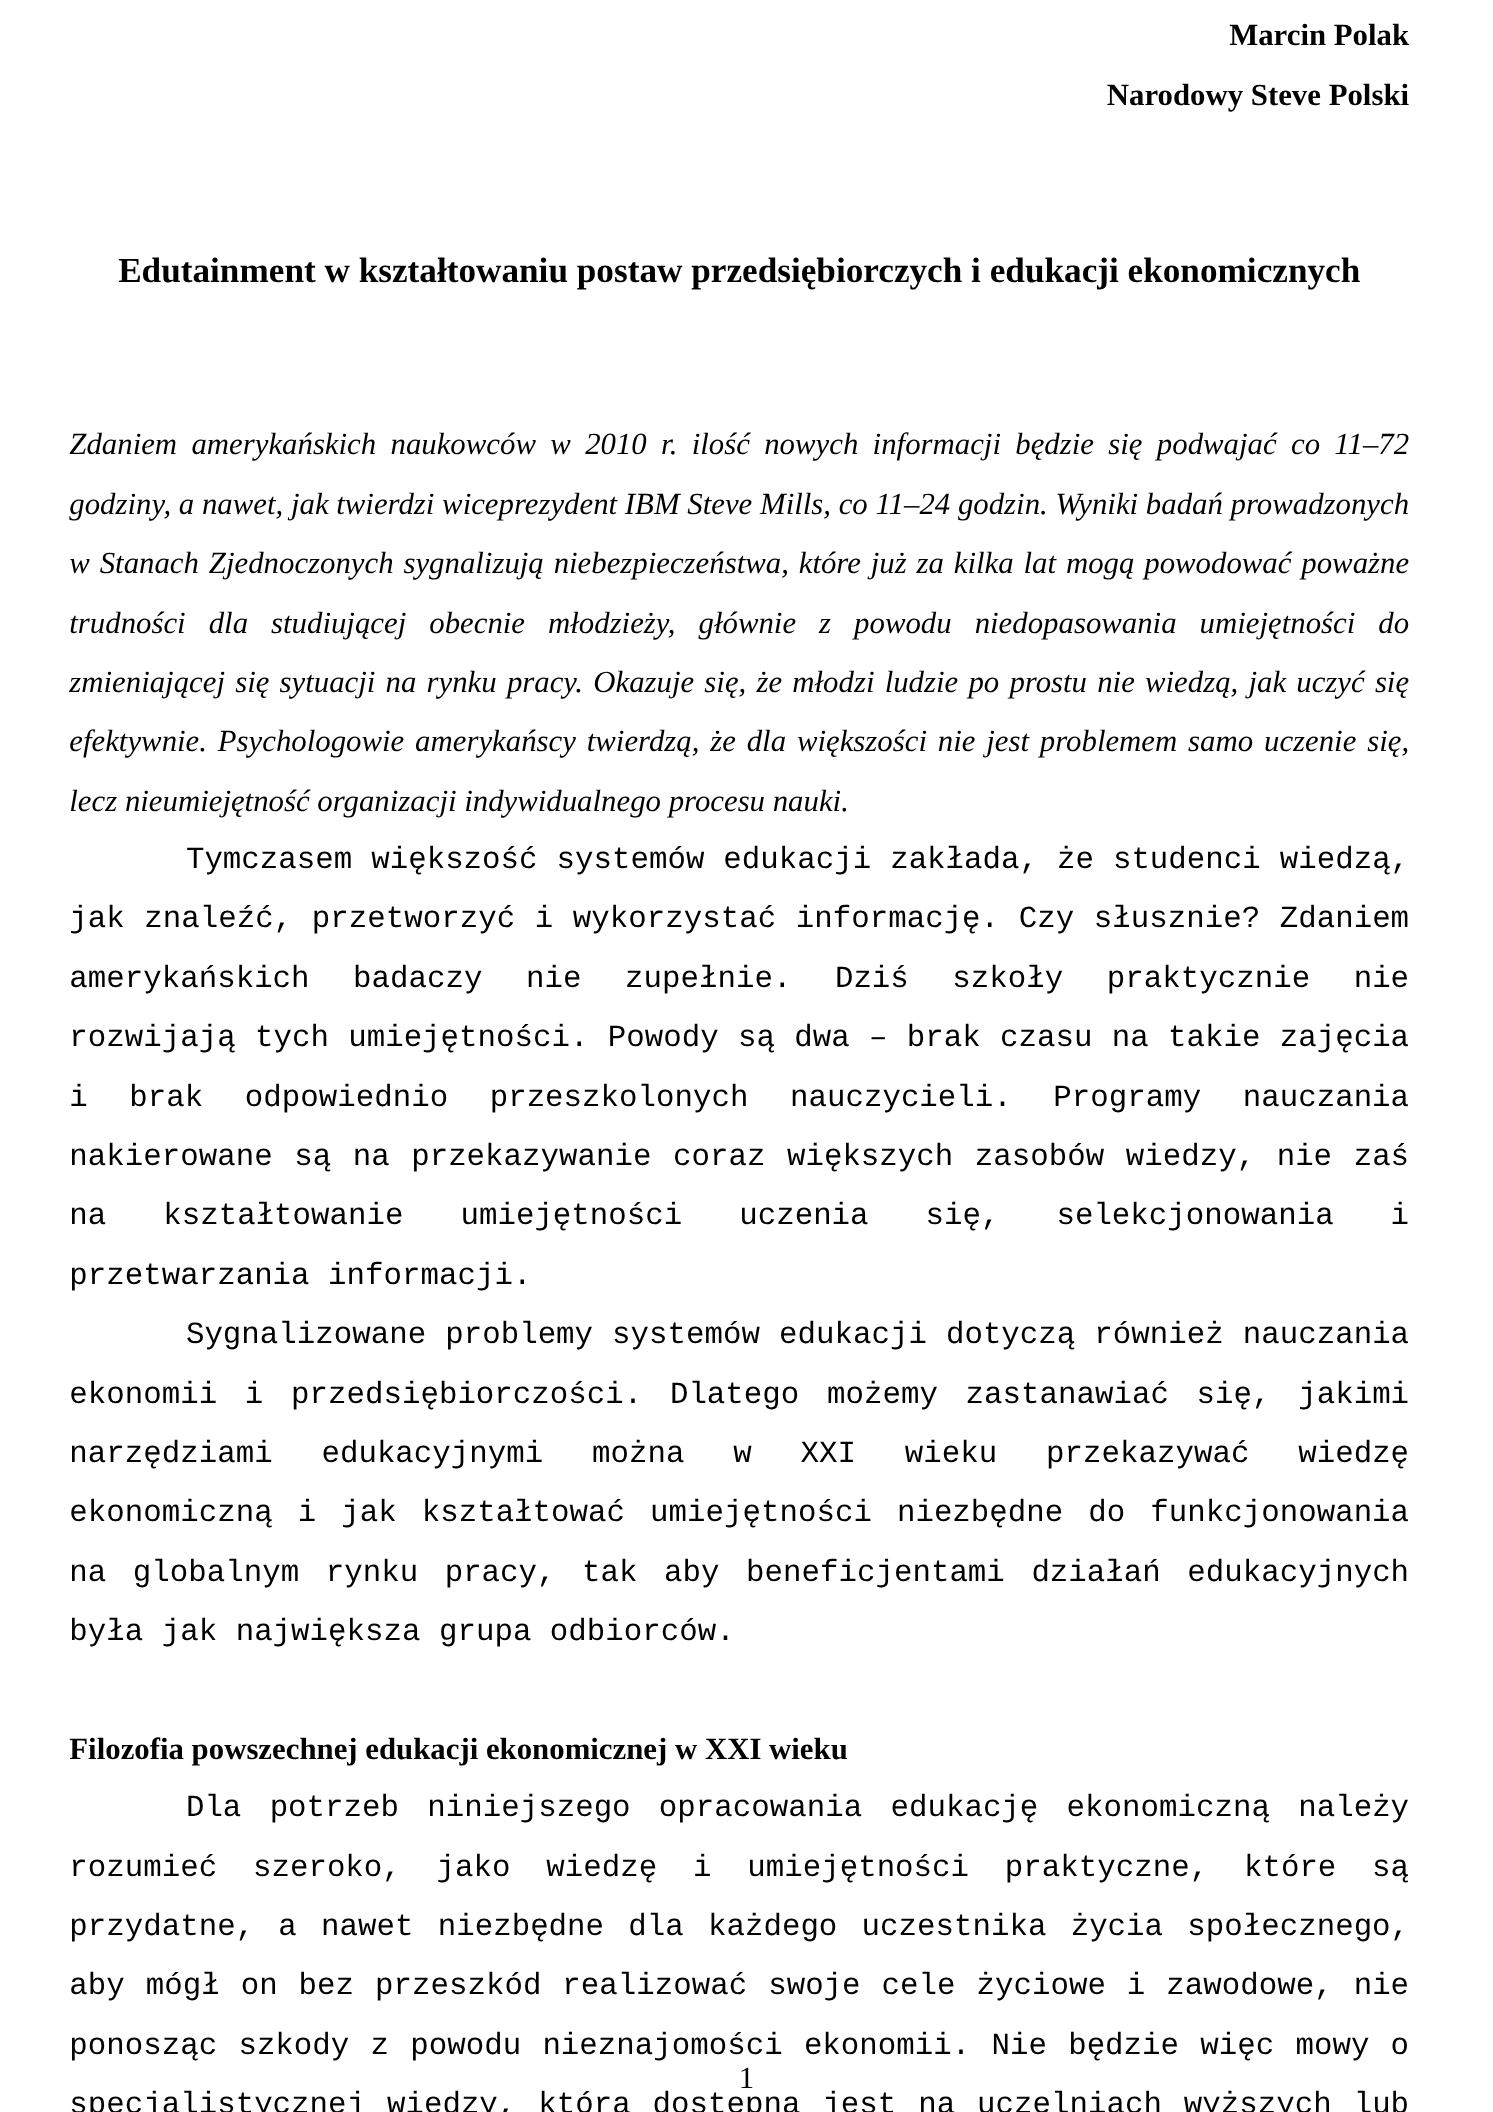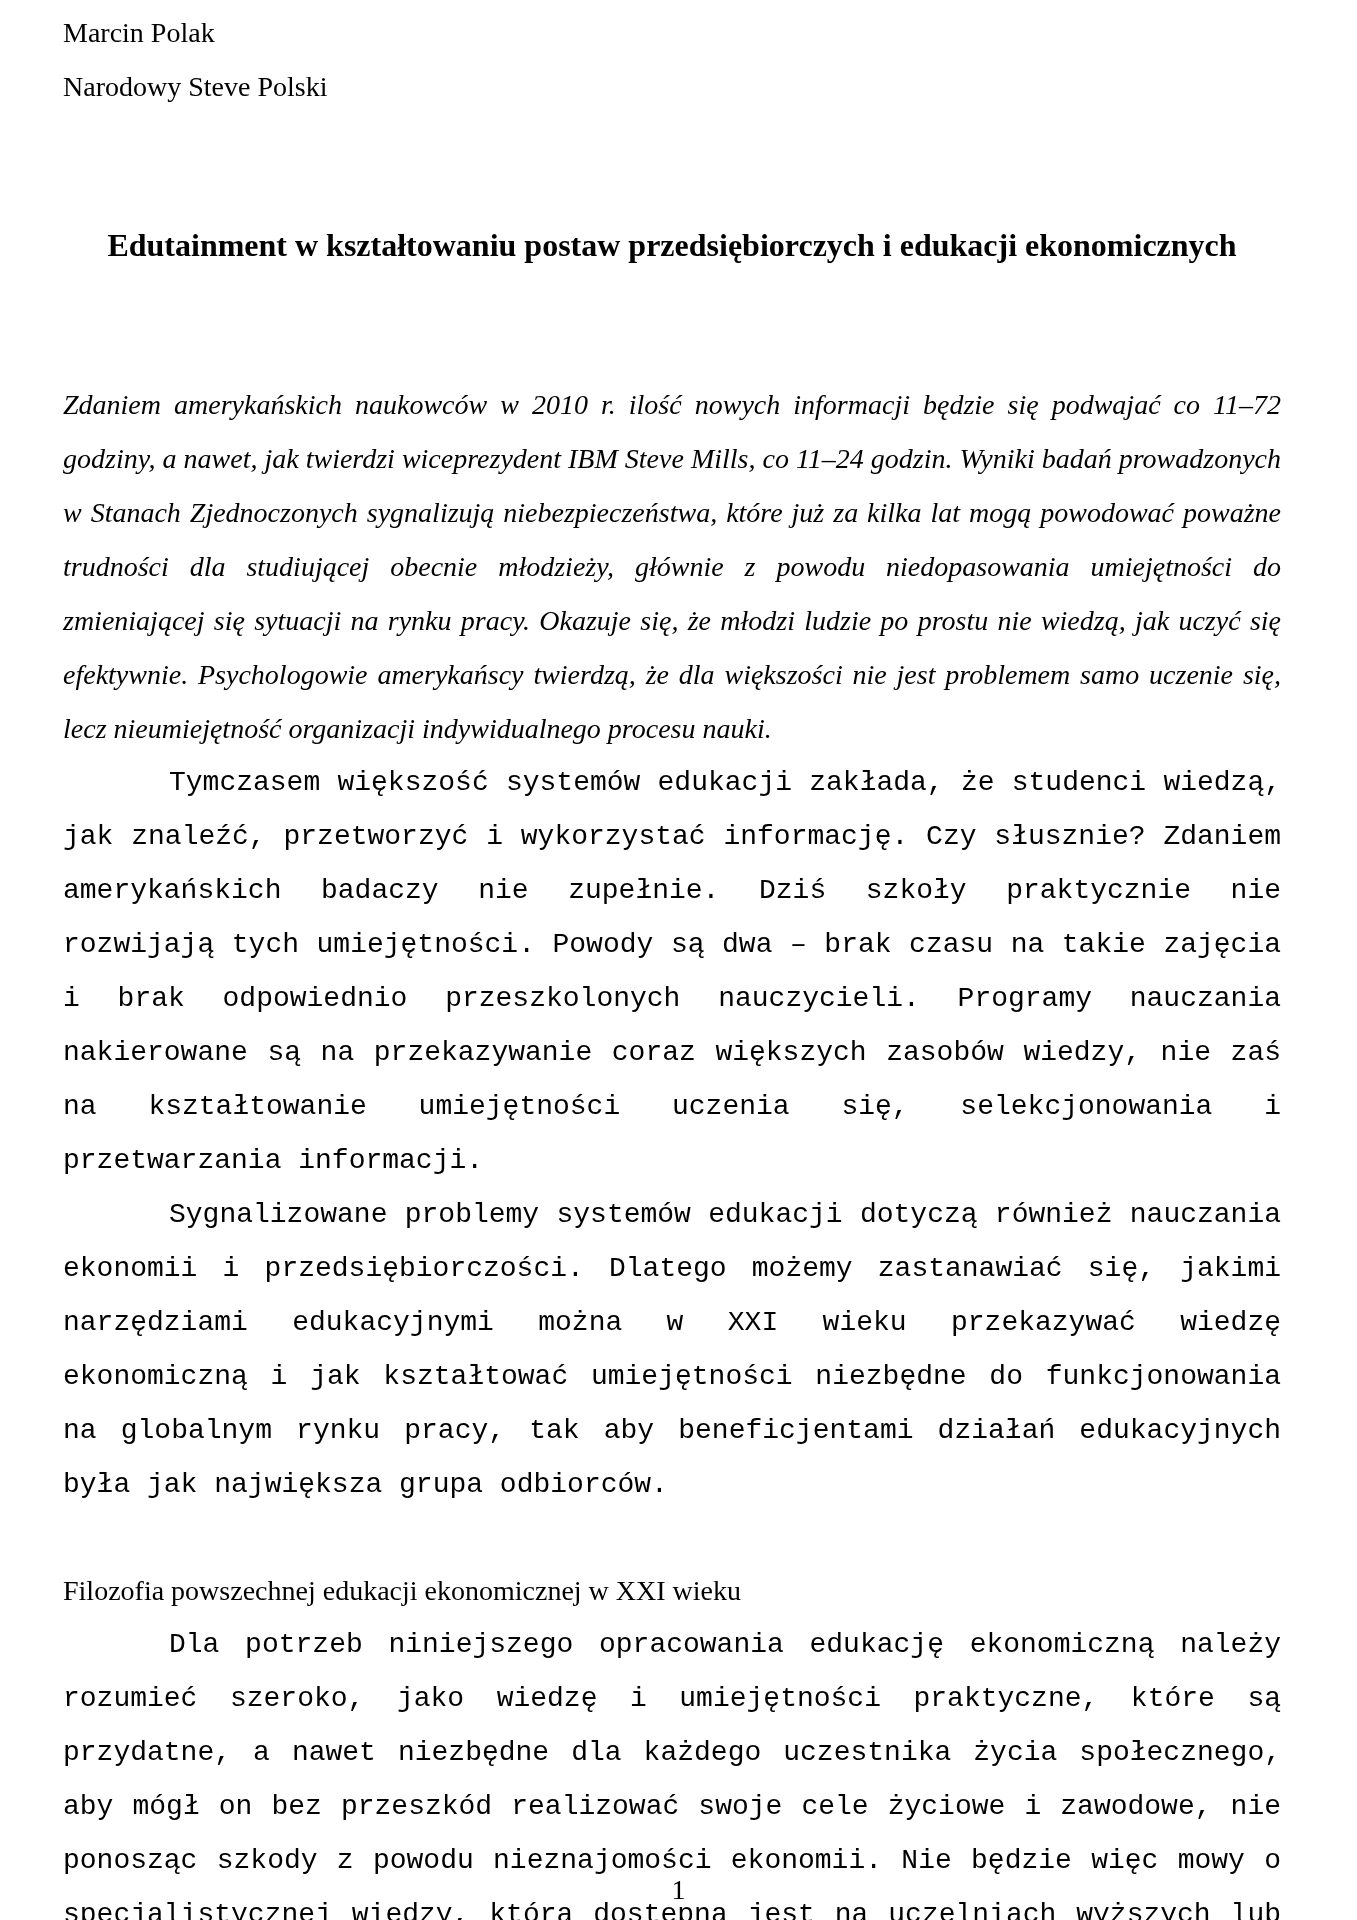--- a/index.html
+++ b/index.html
@@ -16,21 +16,22 @@
     color: #000000;
     font-family: "Liberation Serif", "DejaVu Serif", serif;
     font-size: 28px;
     box-sizing: border-box;
     padding: 6px 76px 0 63px;
     overflow: hidden;
   }
   .byline p {
     margin: 0;
     line-height: 54px;
-    text-align: left;
+    text-align: right;
+    font-weight: bold;
   }
   .doc-title {
     margin: 104px 0 0 0;
     font-size: 32px;
     font-weight: bold;
     line-height: 54px;
     text-align: center;
   }
   .para {
     margin: 0;
@@ -42,21 +43,21 @@
     margin-top: 106px;
     font-style: italic;
   }
   .para.indent {
     text-indent: 106px;
     font-family: Liberation Mono, monospace;
   }
   .section-heading {
     margin: 52px 0 0 0;
     font-size: 28px;
-    font-weight: normal;
+    font-weight: bold;
     line-height: 54px;
     text-align: left;
   }
   .page-number {
     position: absolute;
     left: 0;
     right: 0;
     bottom: 12px;
     line-height: 36px;
     text-align: center;

